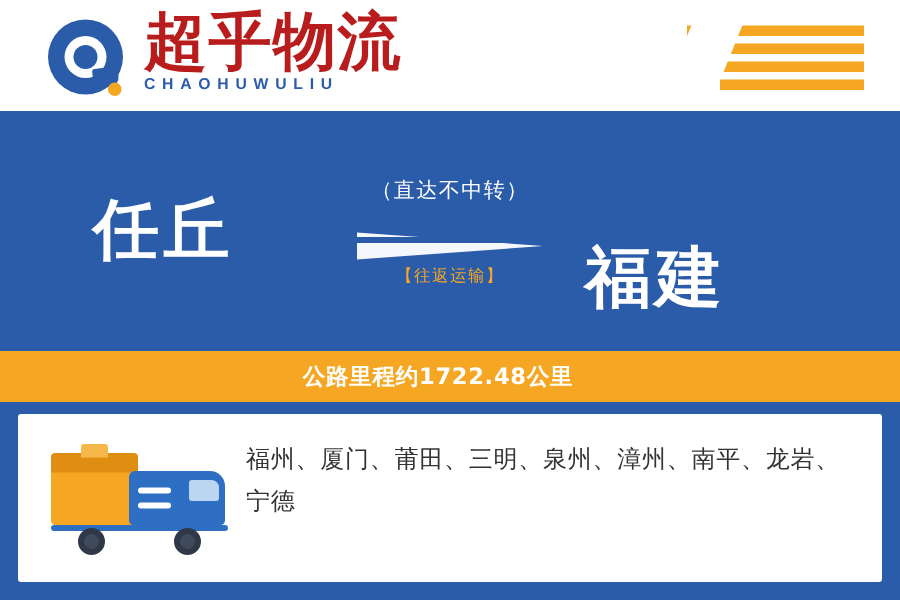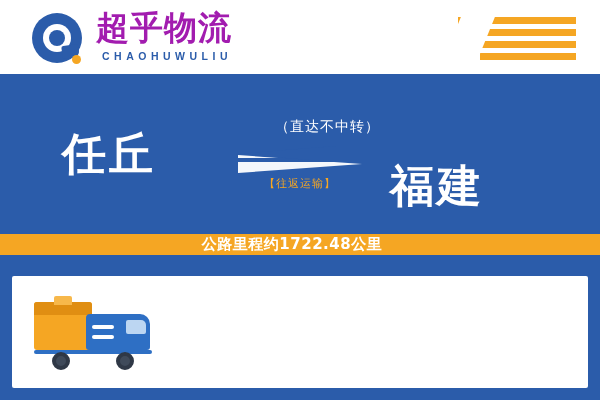--- a/index.html
+++ b/index.html
@@ -85,34 +85,33 @@
     border-radius: 50%;
     background: #f5a623;
   }
   .logo-text {
     position: absolute;
     left: 96px;
     top: 8px;
   }
   .logo-cn {
     font-family: "DejaVu Sans", "Liberation Sans", sans-serif;
-    font-size: 33px;
+    font-size: 42px;
     font-weight: bold;
-    color: #a21caf;
+    color: #b91c1c;
     letter-spacing: 1px;
     line-height: 40px;
   }
   .logo-en {
     margin-top: 2px;
     font-family: "Liberation Sans", sans-serif;
     font-size: 10.5px;
     font-weight: bold;
     color: #2b5caa;
     letter-spacing: 4.5px;
-    text-align: right;
   }
   .stripes {
     position: absolute;
     right: 24px;
     top: 17px;
     width: 120px;
     height: 42px;
   }
   .stripes .bar {
     position: absolute;
@@ -160,21 +159,20 @@
     left: 220px;
     top: 44px;
     width: 160px;
     text-align: center;
   }
   .mid-top {
     font-family: "DejaVu Sans", "Liberation Sans", sans-serif;
     font-size: 14px;
     color: #ffffff;
     letter-spacing: 1px;
-    text-align: right;
   }
   .arrows {
     position: relative;
     width: 160px;
     height: 30px;
     margin-top: 6px;
   }
   .arrow-right {
     position: absolute;
     left: 18px;
@@ -211,21 +209,21 @@
     color: #f5a623;
     letter-spacing: 1px;
   }
 
   
   .infobar {
     position: absolute;
     left: 0;
     top: 234px;
     width: 600px;
-    height: 21px;
+    height: 34px;
     background: #f5a623;
     display: flex;
     align-items: center;
     justify-content: center;
   }
   .infobar .txt {
     font-family: "DejaVu Sans", "Liberation Sans", sans-serif;
     font-size: 15px;
     font-weight: bold;
     color: #ffffff;
@@ -399,15 +397,16 @@
       <div class="box-flap"></div>
       <div class="box-tab"></div>
       <div class="cab"></div>
       <div class="cab-win"></div>
       <div class="cab-line1"></div>
       <div class="cab-line2"></div>
       <div class="ground"></div>
       <div class="wheel w1"></div>
       <div class="wheel w2"></div>
     </div>
+    <div class="cities">福州、厦门、莆田、三明、泉州、漳州、南平、龙岩、宁德</div>
   </div>
 
 </div>
 
 </body></html>

